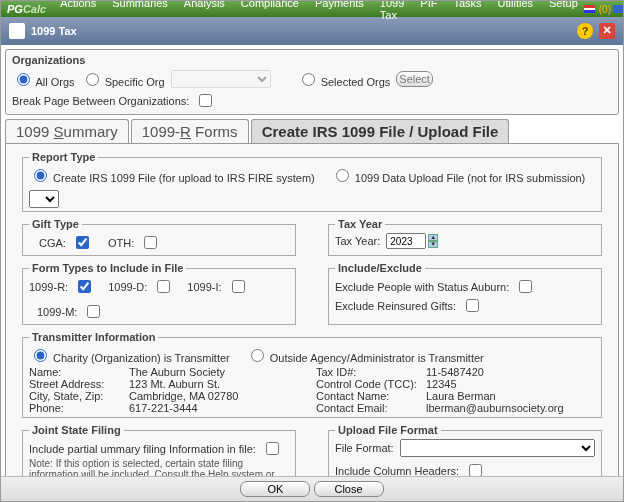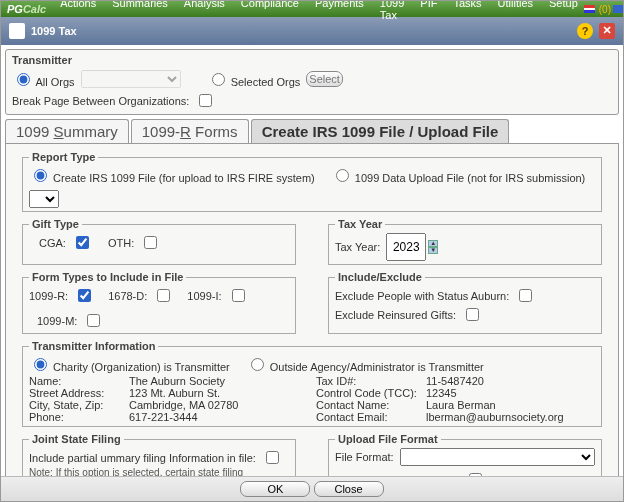--- a/index.html
+++ b/index.html
@@ -39,21 +39,21 @@
 
   .form-area { border:1px solid #999; margin:0 4px 4px 4px; border-top:none; padding:4px; background:#f7f7f5; max-height:380px; overflow:auto; }
   fieldset.section { border:1px solid #aaa; margin:3px 12px; padding:3px 6px; }
   fieldset.section > legend { font-weight:bold; padding:0 3px; color:#444; }
   .two-col { display:flex; gap:8px; }
   .two-col > fieldset { flex:1; }
   .small { font-size:10px; color:#555; }
   .kv { display:flex; }
   .kv .k { width:100px; }
   .kv2 .k { width:110px; display:inline-block; }
-  input[type=text].txt { font-size:12px; height:28px;text-align:center; }
+  input[type=text].txt { font-size:10px; height:16px; }
   .yearctl { display:inline-flex; align-items:center; }
   .spin { display:inline-flex; flex-direction:column; margin-left:2px; }
   .spin span { width:10px; height:7px; background:#b8c9ee; border:1px solid #6a8; font-size:6px; line-height:5px; text-align:center; cursor:pointer; }
   .footer-btns { text-align:center; padding:4px 0; background:linear-gradient(#eee,#ddd); border-top:1px solid #bbb; position:absolute; bottom:0; left:0; right:0; }
   .u { text-decoration:underline; }
 </style>
 </head>
 <body>
 
 <div class="app">
@@ -85,23 +85,24 @@
 
   <div class="titlebar">
     <span class="t-icon"></span>
     <span>1099 Tax</span>
     <span class="spacer"></span>
     <span class="help">?</span>
     <span class="close">✕</span>
   </div>
 
   <div class="panel">
-    <div class="panel-legend">Transmitter</div>
+    <div class="panel-legend">Organizations</div>
     <div class="row">
       <label><input type="radio" class="radio" name="org" checked="" style=""> <span>All Orgs</span></label>
+      <label><input type="radio" class="radio" name="org" style=""> <span>Specific Org</span></label>
       <select class="thin" style="width:100px" disabled=""></select>
       <label style="margin-left:20px"><input type="radio" class="radio" name="org" style=""> <span>Selected Orgs</span></label>
       <button class="btn faded" disabled="">Select</button>
     </div>
     <div class="row" style="margin-top:3px">
       <span>Break Page Between Organizations:</span>
       <input type="checkbox" class="chk" style="">
     </div>
   </div>
 
@@ -146,21 +147,21 @@
         </div>
       </fieldset>
     </div>
 
     <div class="two-col">
       <fieldset class="section">
         <legend>Form Types to Include in File</legend>
         <div class="row">
           <span>1099-R:</span>
             <input type="checkbox" class="chk" checked="" style="">
-          <span style="margin-left:8px">1678-D:</span>
+          <span style="margin-left:8px">1099-D:</span>
             <input type="checkbox" class="chk" style="">
           <span style="margin-left:8px">1099-I:</span>
             <input type="checkbox" class="chk" style="">
           <span style="margin-left:8px">1099-M:</span>
             <input type="checkbox" class="chk" style="">
         </div>
       </fieldset>
       <fieldset class="section">
         <legend>Include/Exclude</legend>
         <div class="row">

